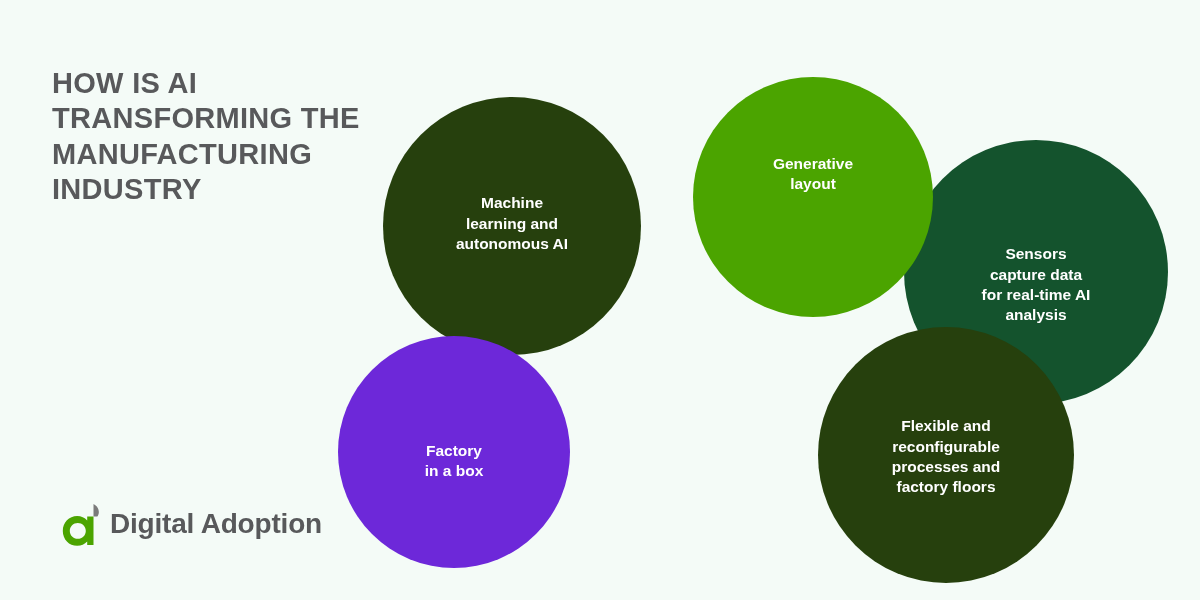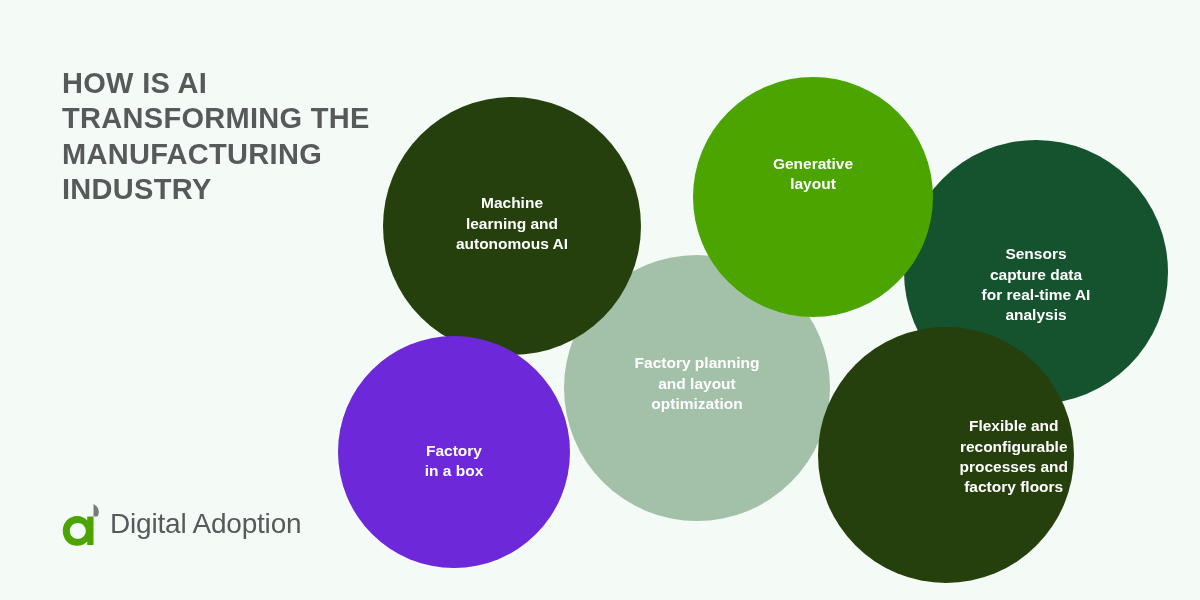--- a/index.html
+++ b/index.html
@@ -21,21 +21,21 @@
     position: relative;
     width: 1200px;
     height: 600px;
     background: #f4fbf7;
     overflow: hidden;
   }
 
   
   .title {
     position: absolute;
-    left: 62px;
+    left: 52px;
     top: 66px;
     width: 330px;
     font-size: 29px;
     line-height: 1.22;
     font-weight: bold;
     letter-spacing: 0.3px;
     color: #58595b;
     text-transform: uppercase;
   }
 
@@ -65,21 +65,21 @@
     display: block;
     white-space: pre-line;
   }
 
   
   #b-ml       { left: 383px; top:  97px; width: 258px; height: 258px; font-size: 15.5px; z-index: 3; }
   #b-gen      { left: 693px; top:  77px; width: 240px; height: 240px; font-size: 15.5px; z-index: 4; }
   #b-sensors  { left: 904px; top: 140px; width: 264px; height: 264px; font-size: 15.5px; z-index: 2; }
   #b-planning { left: 564px; top: 255px; width: 266px; height: 266px; font-size: 15.5px; z-index: 1; }
   #b-box      { left: 338px; top: 336px; width: 232px; height: 232px; font-size: 15.5px; z-index: 5; }
-  #b-flex     { left: 818px; top: 327px; width: 256px; height: 256px; font-size: 15.5px; z-index: 3; justify-content: flex-end; }
+  #b-flex     { left: 818px; top: 327px; width: 256px; height: 256px; font-size: 15.5px; z-index: 3; }
 
   
   #b-ml .btext       { transform: translateY(-2px); }
   #b-gen .btext      { transform: translateY(-23px); }
   #b-sensors .btext  { transform: translateY(13px); }
   #b-planning .btext { transform: translateY(-4px); }
   #b-box .btext      { transform: translateY(9px); }
   #b-flex .btext     { transform: translateY(2px); }
 
   
@@ -110,25 +110,20 @@
 </style>
 </head>
 <body>
 
 <div class="canvas" style="background-color: rgb(244, 251, 247);">
 
   <h1 class="title" style="color: rgb(88, 89, 91);">HOW IS AI TRANSFORMING THE MANUFACTURING INDUSTRY</h1>
 
   <div class="bubbles">
 
-    <div class="bubble" id="b-planning" style="background-color: rgb(163, 192, 168); color: rgb(255, 255, 255);">
-      <span class="btext">Factory planning
-and layout
-optimization</span>
-    </div>
 
     <div class="bubble" id="b-sensors" style="background-color: #14532d; color: rgb(255, 255, 255);">
       <span class="btext">Sensors
 capture data
 for real-time AI
 analysis</span>
     </div>
 
     <div class="bubble" id="b-ml" style="background-color: rgb(38, 64, 13); color: rgb(255, 255, 255);">
       <span class="btext">Machine
@@ -166,16 +161,16 @@
                  C7.0 43.8 0.8 37.3 0.8 28.9
                  C0.8 20.5 7.0 14.0 15.2 14.0
                  C19.2 14.0 22.7 15.6 25.2 18.4
                  L25.2 14.6 Z
                  M15.8 21.0 C11.3 21.0 7.8 24.5 7.8 28.9
                  C7.8 33.3 11.3 36.8 15.8 36.8
                  C20.3 36.8 23.8 33.3 23.8 28.9
                  C23.8 24.5 20.3 21.0 15.8 21.0 Z" fill="#4ba400" fill-rule="evenodd"></path>
       </svg>
     </span>
-    <span class="logo-text" style="color: rgb(88, 89, 91);">Digital Adoption</span>
+    <span class="logo-text" style="color: rgb(88, 89, 91); font-weight: bold;">Digital Adoption</span>
   </div>
 
 </div>
 
 </body></html>

